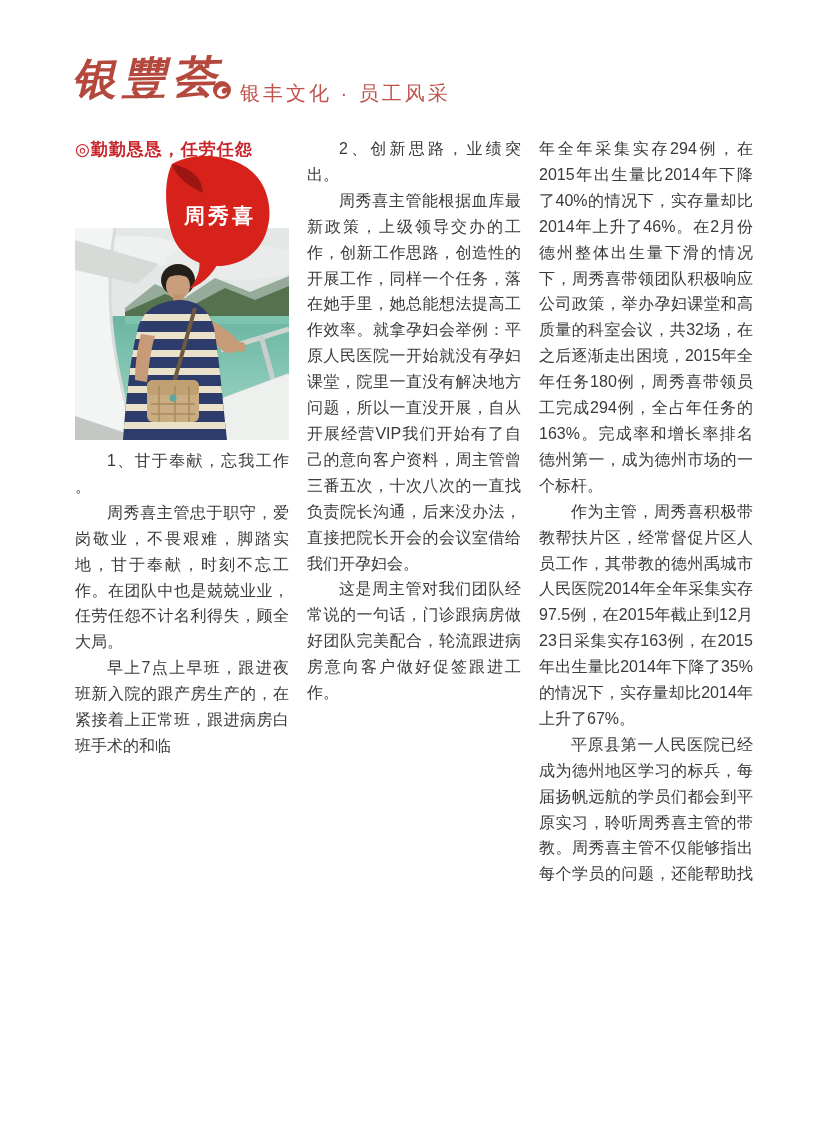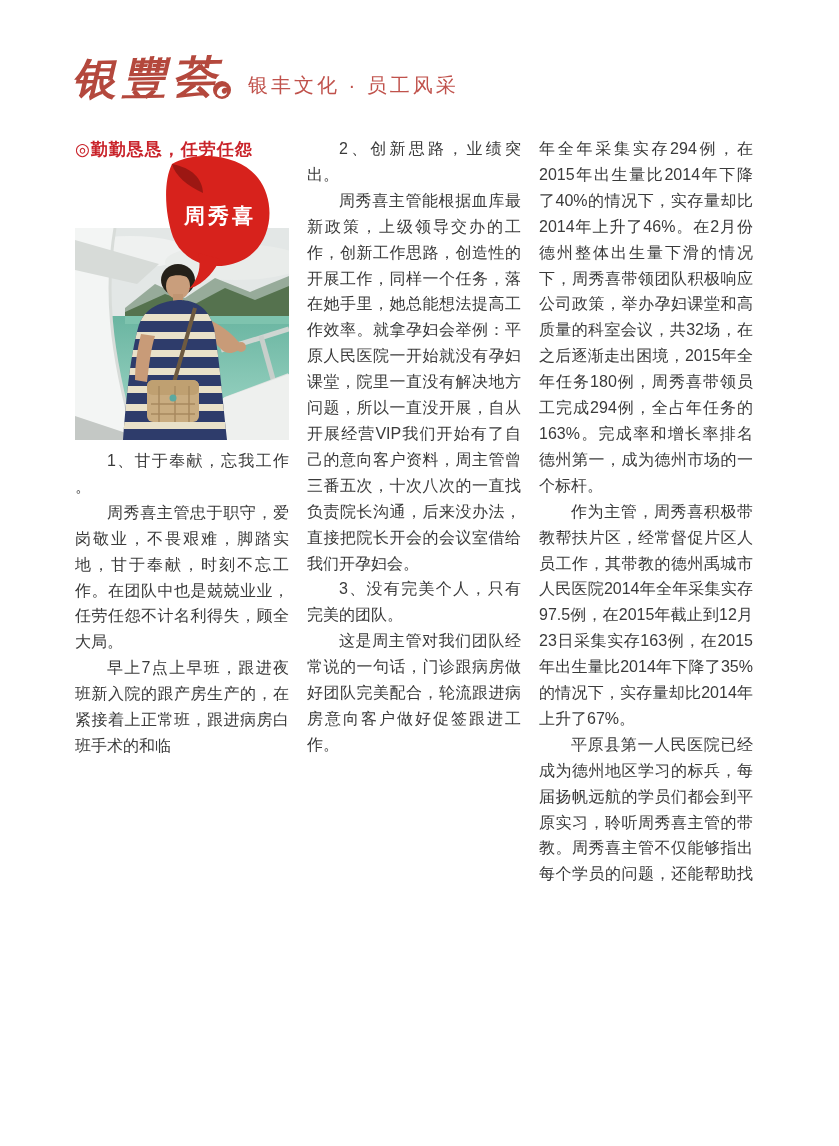--- a/index.html
+++ b/index.html
@@ -14,24 +14,23 @@
     position:absolute;left:0;top:0;
     font-family:"DejaVu Serif","Liberation Serif",serif;
     font-style:italic;font-weight:bold;
     font-size:44px;line-height:60px;letter-spacing:6px;
     color:var(--logo-red,#b4483d);
     transform:rotate(-1deg);
     white-space:nowrap;
   }
   .swirl{position:absolute;left:140px;top:32px;width:20px;height:20px;}
   .subtitle{
-    position:absolute;left:168px;top:24px;
+    position:absolute;left:168px;top:32px;
     font-size:20px;letter-spacing:3px;white-space:nowrap;
     color:var(--subtitle-red,#c0524c);
-    margin-left:8px;
   }
   
   .sec-heading{
     position:absolute;left:75px;top:138px;
     font-size:17px;font-weight:bold;letter-spacing:1px;
     color:var(--heading-red,#c9232a);white-space:nowrap;
   }
   
   .photo{position:absolute;left:75px;top:228px;width:214px;height:212px;z-index:1;}
   .photo svg{display:block;width:214px;height:212px;}
@@ -148,21 +147,20 @@
   </div>
 
   <div class="col col-1">
       <p class="indent"><span>1、甘于奉献，忘我工作 。</span></p>
       <p class="indent"><span>周秀喜主管忠于职守，爱岗敬业，不畏艰难，脚踏实地，甘于奉献，时刻不忘工作。在团队中也是兢兢业业，任劳任怨不计名利得失，顾全大局。</span></p>
       <p class="indent"><span>早上7点上早班，跟进夜班新入院的跟产房生产的，在紧接着上正常班，跟进病房白班手术的和临</span></p>
     </div>
   <div class="col col-2">
       <p class="indent"><span>2、创新思路，业绩突出。</span></p>
       <p class="indent"><span>周秀喜主管能根据血库最新政策，上级领导交办的工作，创新工作思路，创造性的开展工作，同样一个任务，落在她手里，她总能想法提高工作效率。就拿孕妇会举例：平原人民医院一开始就没有孕妇课堂，院里一直没有解决地方问题，所以一直没开展，自从开展经营VIP我们开始有了自己的意向客户资料，周主管曾三番五次，十次八次的一直找负责院长沟通，后来没办法，直接把院长开会的会议室借给我们开孕妇会。</span></p>
-      <p class="indent"><span>3、没有完美个人，只有完美的团队。</span></p>
       <p class="indent"><span>这是周主管对我们团队经常说的一句话，门诊跟病房做好团队完美配合，轮流跟进病房意向客户做好促签跟进工作。</span></p>
     </div>
   <div class="col col-3">
       <p class=""><span>年全年采集实存294例，在2015年出生量比2014年下降了40%的情况下，实存量却比2014年上升了46%。在2月份德州整体出生量下滑的情况下，周秀喜带领团队积极响应公司政策，举办孕妇课堂和高质量的科室会议，共32场，在之后逐渐走出困境，2015年全年任务180例，周秀喜带领员工完成294例，全占年任务的163%。完成率和增长率排名德州第一，成为德州市场的一个标杆。</span></p>
       <p class="indent"><span>作为主管，周秀喜积极带教帮扶片区，经常督促片区人员工作，其带教的德州禹城市人民医院2014年全年采集实存97.5例，在2015年截止到12月23日采集实存163例，在2015年出生量比2014年下降了35%的情况下，实存量却比2014年上升了67%。</span></p>
       <p class="indent"><span>平原县第一人民医院已经成为德州地区学习的标兵，每届扬帆远航的学员们都会到平原实习，聆听周秀喜主管的带教。周秀喜主管不仅能够指出每个学员的问题，还能帮助找到改正的方法，使得学员们进步很快！得到了实习学员的称赞!</span></p>
     </div>
 
   <div class="pagenum">54</div>
 

